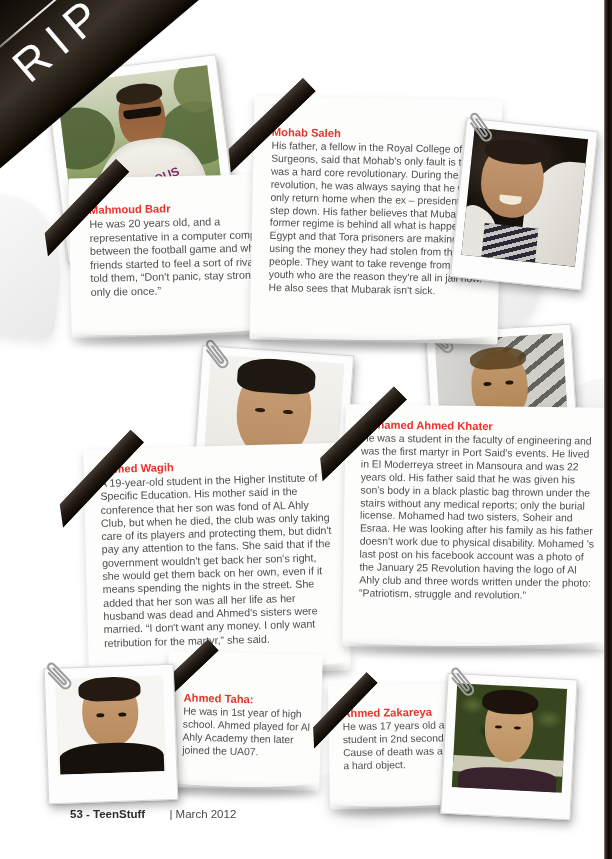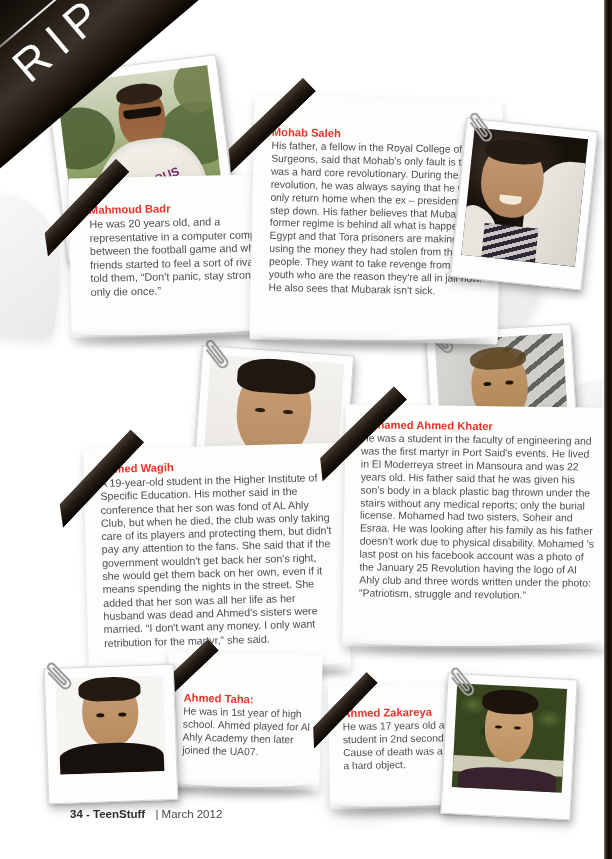--- a/index.html
+++ b/index.html
@@ -115,21 +115,21 @@
   .rip-line{position:absolute;left:0;right:0;top:46px;height:2px;
        background:linear-gradient(90deg,rgba(255,255,255,0) 30%,rgba(255,255,255,0.9) 46%,rgba(255,255,255,0.9) 74%,rgba(255,255,255,0) 86%);}
   .rip-text{position:absolute;left:0;right:0;top:52px;text-align:center;color:#ffffff;
        font-size:46px;font-weight:400;letter-spacing:10px;}
 
   
   .page-edge{position:absolute;top:0;right:0;width:8px;height:100%;z-index:6;
        background:linear-gradient(to right,#8a8a8a 0,#3b2f26 20%,#0c0705 55%,#241b13 100%);}
   .footer{position:absolute;left:70px;top:808px;z-index:2;font-size:11.5px;color:#3a3a3c;}
   .f-bold{font-weight:bold;color:#2e2e30;}
-  .f-reg{font-weight:normal;color:#4a4a4c;margin-left:7px;}
+  .f-reg{font-weight:normal;color:#4a4a4c;margin-left:21px;}
 </style>
 </head>
 <body>
 
 <div class="page">
 
   <div class="curl" id="curl-left"></div>
   <div class="curl" id="curl-right-top"></div>
   <div class="curl" id="curl-right-big"></div>
   <div class="curl" id="curl-taha"></div>
@@ -282,17 +282,17 @@
   </section>
 
   <div class="rip">
     <span class="rip-line"></span>
     <span class="rip-text">RIP</span>
   </div>
 
   <div class="page-edge"></div>
 
   <footer class="footer">
-    <span class="f-bold">34 - TeenStuff</span>
+    <span class="f-bold">53 - TeenStuff</span>
     <span class="f-reg">| March 2012</span>
   </footer>
 
 </div>
 
 </body></html>

